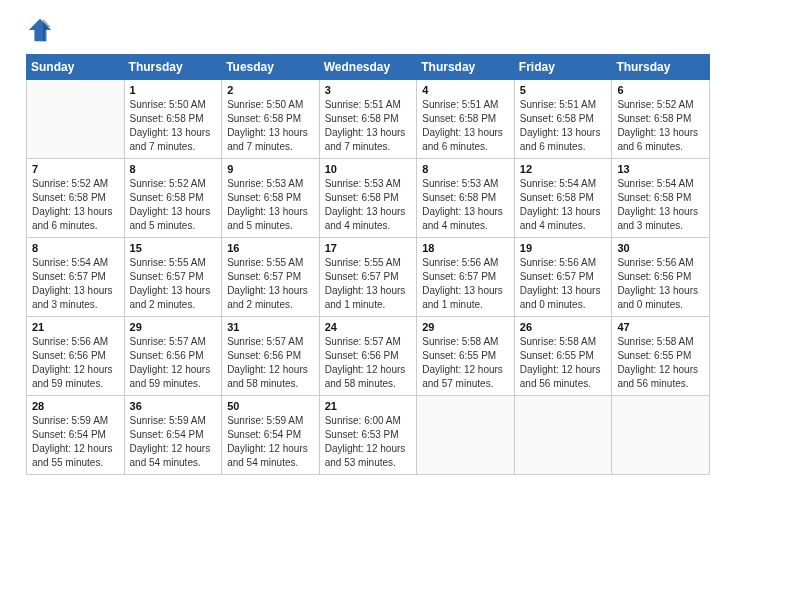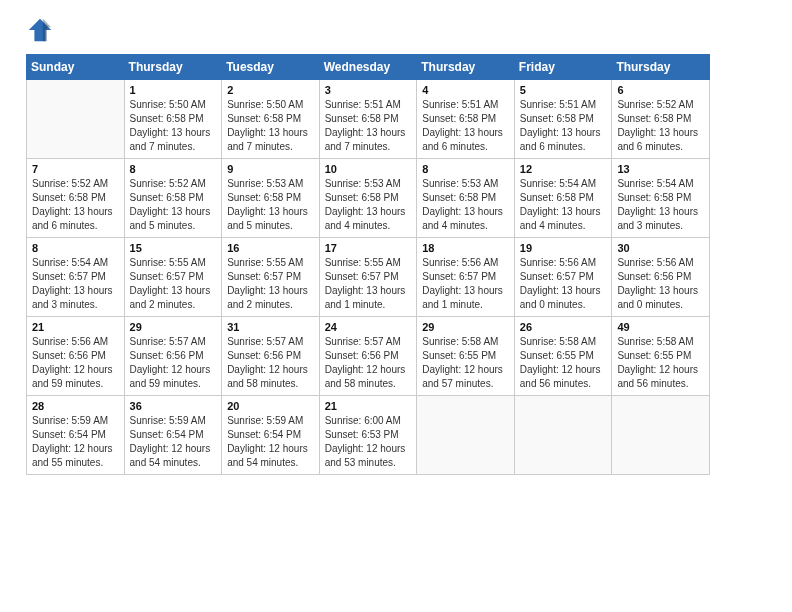--- a/index.html
+++ b/index.html
@@ -226,35 +226,35 @@
           </td>
           <td>
             <div class="day-num">29</div>
             <div class="cell-info">Sunrise: 5:58 AM<br>Sunset: 6:55 PM<br>Daylight: 12 hours<br>and 57 minutes.</div>
           </td>
           <td>
             <div class="day-num">26</div>
             <div class="cell-info">Sunrise: 5:58 AM<br>Sunset: 6:55 PM<br>Daylight: 12 hours<br>and 56 minutes.</div>
           </td>
           <td>
-            <div class="day-num">49</div>
+            <div class="day-num">47</div>
             <div class="cell-info">Sunrise: 5:58 AM<br>Sunset: 6:55 PM<br>Daylight: 12 hours<br>and 56 minutes.</div>
           </td>
         </tr>
         <tr class="last-row">
           <td>
             <div class="day-num">28</div>
             <div class="cell-info">Sunrise: 5:59 AM<br>Sunset: 6:54 PM<br>Daylight: 12 hours<br>and 55 minutes.</div>
           </td>
           <td>
             <div class="day-num">36</div>
             <div class="cell-info">Sunrise: 5:59 AM<br>Sunset: 6:54 PM<br>Daylight: 12 hours<br>and 54 minutes.</div>
           </td>
           <td>
-            <div class="day-num">20</div>
+            <div class="day-num">50</div>
             <div class="cell-info">Sunrise: 5:59 AM<br>Sunset: 6:54 PM<br>Daylight: 12 hours<br>and 54 minutes.</div>
           </td>
           <td>
             <div class="day-num">21</div>
             <div class="cell-info">Sunrise: 6:00 AM<br>Sunset: 6:53 PM<br>Daylight: 12 hours<br>and 53 minutes.</div>
           </td>
           <td class="empty-cell"></td>
           <td class="empty-cell"></td>
           <td class="empty-cell"></td>
         </tr>

